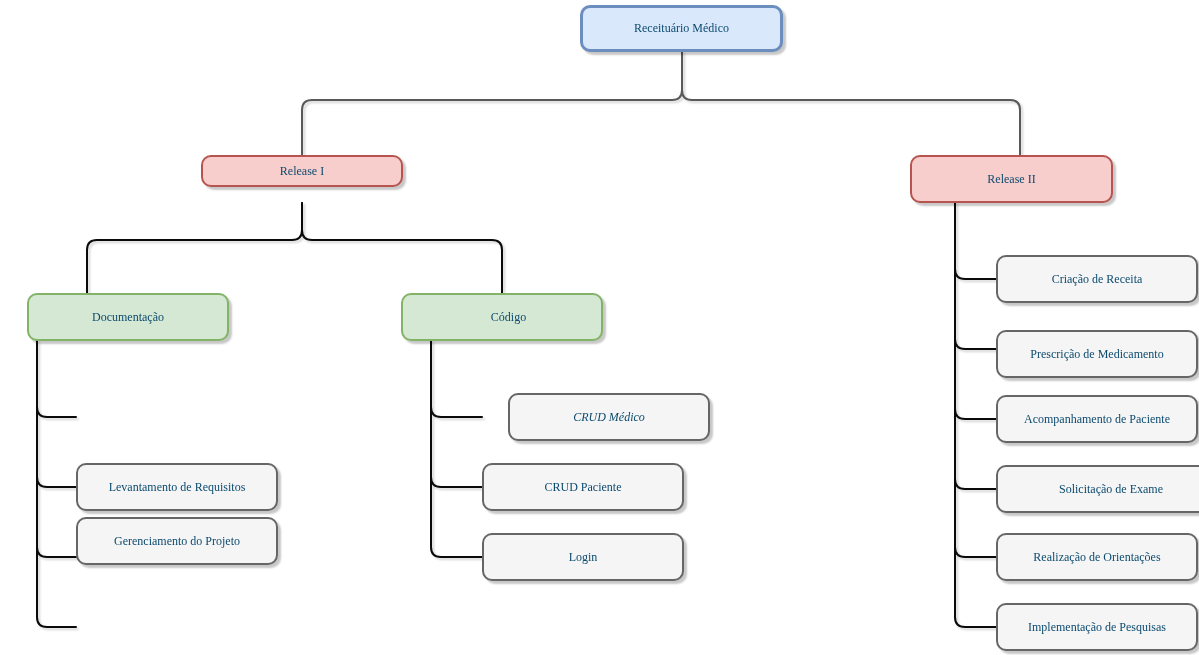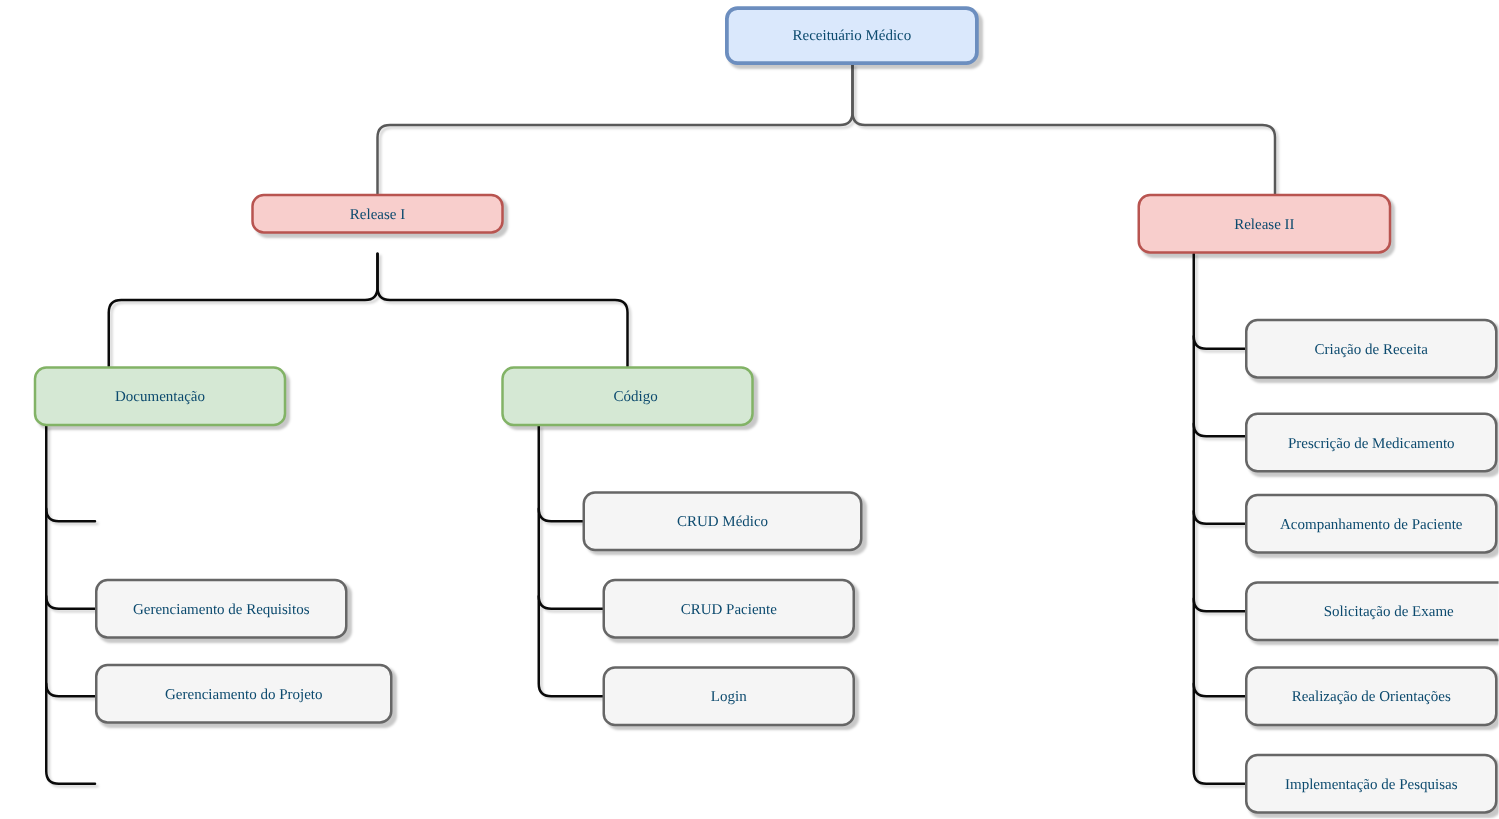--- a/index.html
+++ b/index.html
@@ -102,27 +102,27 @@
   </div>
 
   <div class="node group" style="left:1px;top:293px;width:202px;height:48px;margin-left:26px;">
     <span>Documentação</span>
   </div>
   <div class="node group" style="left:401px;top:293px;width:202px;height:48px;padding-left:13px;">
     <span>Código</span>
   </div>
 
   <div class="node leaf" style="left:76px;top:463px;width:202px;height:48px;">
-    <span>Gerenciamento de Requisitos</span>
+    <span>Levantamento de Requisitos</span>
   </div>
-  <div class="node leaf" style="left:76px;top:531px;width:238px;height:48px;justify-content:center;">
+  <div class="node leaf" style="left:76px;top:517px;width:202px;height:48px;justify-content:center;">
     <span>Gerenciamento do Projeto</span>
   </div>
 
-  <div class="node leaf" style="left:466px;top:393px;width:224px;height:48px;">
+  <div class="node leaf" style="left:508px;top:393px;width:202px;height:48px;font-style:italic;">
     <span>CRUD Médico</span>
   </div>
   <div class="node leaf" style="left:482px;top:463px;width:202px;height:48px;">
     <span>CRUD Paciente</span>
   </div>
   <div class="node leaf" style="left:482px;top:533px;width:202px;height:48px;">
     <span>Login</span>
   </div>
 
   <div class="node leaf" style="left:996px;top:255px;width:202px;height:48px;">

